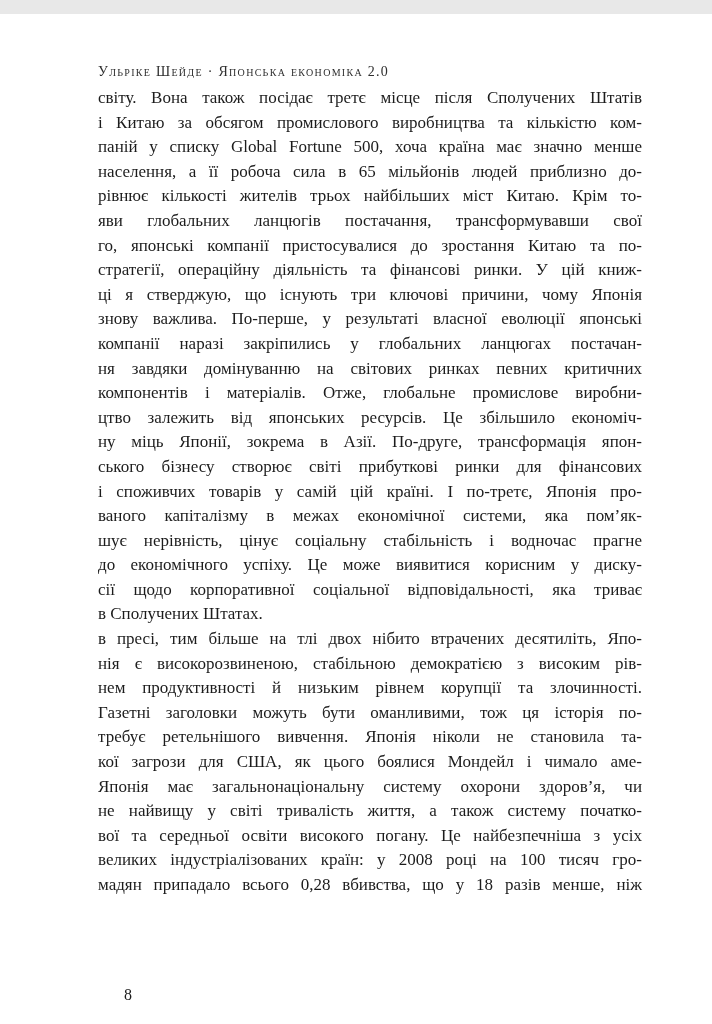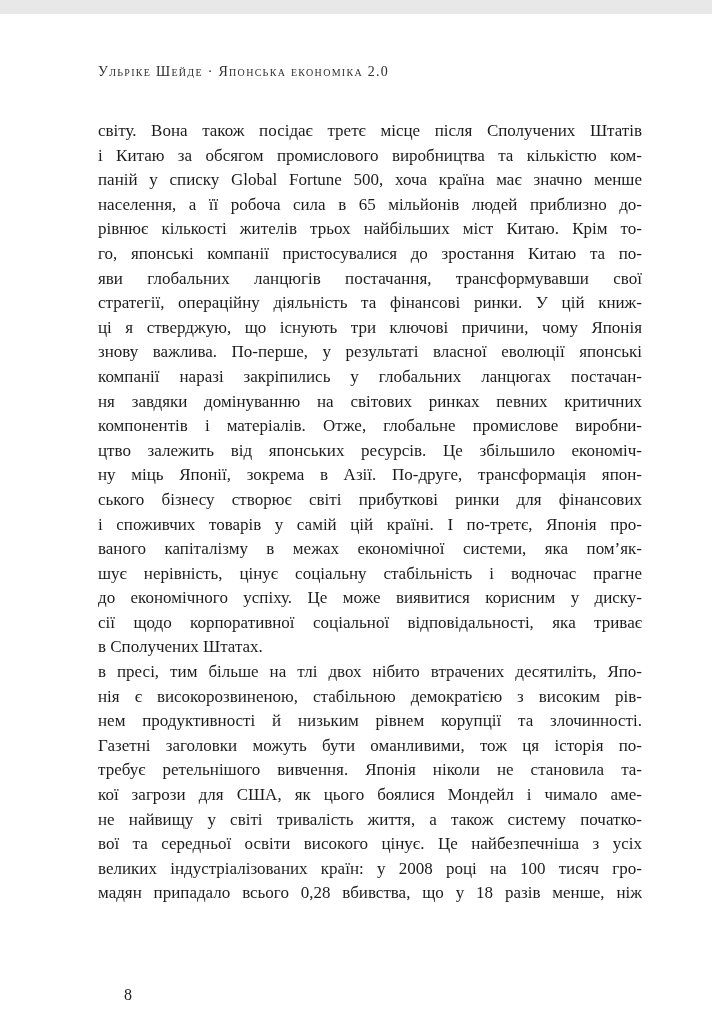--- a/index.html
+++ b/index.html
@@ -22,21 +22,21 @@
     left: 98px;
     top: 50px;
     font-size: 14px;
     letter-spacing: 1.3px;
     font-variant-caps: small-caps;
     color: #2e2e2e;
   }
   #text-block {
     position: absolute;
     left: 98px;
-    top: 105px;
+    top: 72px;
     width: 544px;
     font-size: 17px;
     line-height: 24.6px;
   }
   .line {
     text-align: justify;
     text-align-last: justify;
     min-height: 24.6px;
   }
   .line.last {
@@ -58,22 +58,22 @@
 
 <div id="page">
   <div id="running-header">Ульріке Шейде · Японська економіка 2.0</div>
 
   <div id="text-block">
       <div class="line">світу. Вона також посідає третє місце після Сполучених Штатів</div>
       <div class="line">і Китаю за обсягом промислового виробництва та кількістю ком-</div>
       <div class="line">паній у списку Global Fortune 500, хоча країна має значно менше</div>
       <div class="line">населення, а її робоча сила в 65 мільйонів людей приблизно до-</div>
       <div class="line">рівнює кількості жителів трьох найбільших міст Китаю. Крім то-</div>
+      <div class="line">яви глобальних ланцюгів постачання, трансформувавши свої</div>
       <div class="line">го, японські компанії пристосувалися до зростання Китаю та по-</div>
-      <div class="line">яви глобальних ланцюгів постачання, трансформувавши свої</div>
       <div class="line">стратегії, операційну діяльність та фінансові ринки. У цій книж-</div>
       <div class="line">ці я стверджую, що існують три ключові причини, чому Японія</div>
       <div class="line">знову важлива. По-перше, у результаті власної еволюції японські</div>
       <div class="line">компанії наразі закріпились у глобальних ланцюгах постачан-</div>
       <div class="line">ня завдяки домінуванню на світових ринках певних критичних</div>
       <div class="line">компонентів і матеріалів. Отже, глобальне промислове виробни-</div>
       <div class="line">цтво залежить від японських ресурсів. Це збільшило економіч-</div>
       <div class="line">ну міць Японії, зокрема в Азії. По-друге, трансформація япон-</div>
       <div class="line">ського бізнесу створює світі прибуткові ринки для фінансових</div>
       <div class="line">і споживчих товарів у самій цій країні. І по-третє, Японія про-</div>
@@ -81,20 +81,21 @@
       <div class="line">шує нерівність, цінує соціальну стабільність і водночас прагне</div>
       <div class="line">до економічного успіху. Це може виявитися корисним у диску-</div>
       <div class="line">сії щодо корпоративної соціальної відповідальності, яка триває</div>
       <div class="line last">в Сполучених Штатах.</div>
       <div class="line">в пресі, тим більше на тлі двох нібито втрачених десятиліть, Япо-</div>
       <div class="line">нія є високорозвиненою, стабільною демократією з високим рів-</div>
       <div class="line">нем продуктивності й низьким рівнем корупції та злочинності.</div>
       <div class="line">Газетні заголовки можуть бути оманливими, тож ця історія по-</div>
       <div class="line">требує ретельнішого вивчення. Японія ніколи не становила та-</div>
       <div class="line">кої загрози для США, як цього боялися Мондейл і чимало аме-</div>
+      <div class="line">Японія має загальнонаціональну систему охорони здоров’я, чи</div>
       <div class="line">не найвищу у світі тривалість життя, а також систему початко-</div>
-      <div class="line">вої та середньої освіти високого цінує. Це найбезпечніша з усіх</div>
+      <div class="line">вої та середньої освіти високого погану. Це найбезпечніша з усіх</div>
       <div class="line">великих індустріалізованих країн: у 2008 році на 100 тисяч гро-</div>
       <div class="line">мадян припадало всього 0,28 вбивства, що у 18 разів менше, ніж</div>
     </div>
 
   <div id="page-number">8</div>
 </div>
 
 </body></html>

